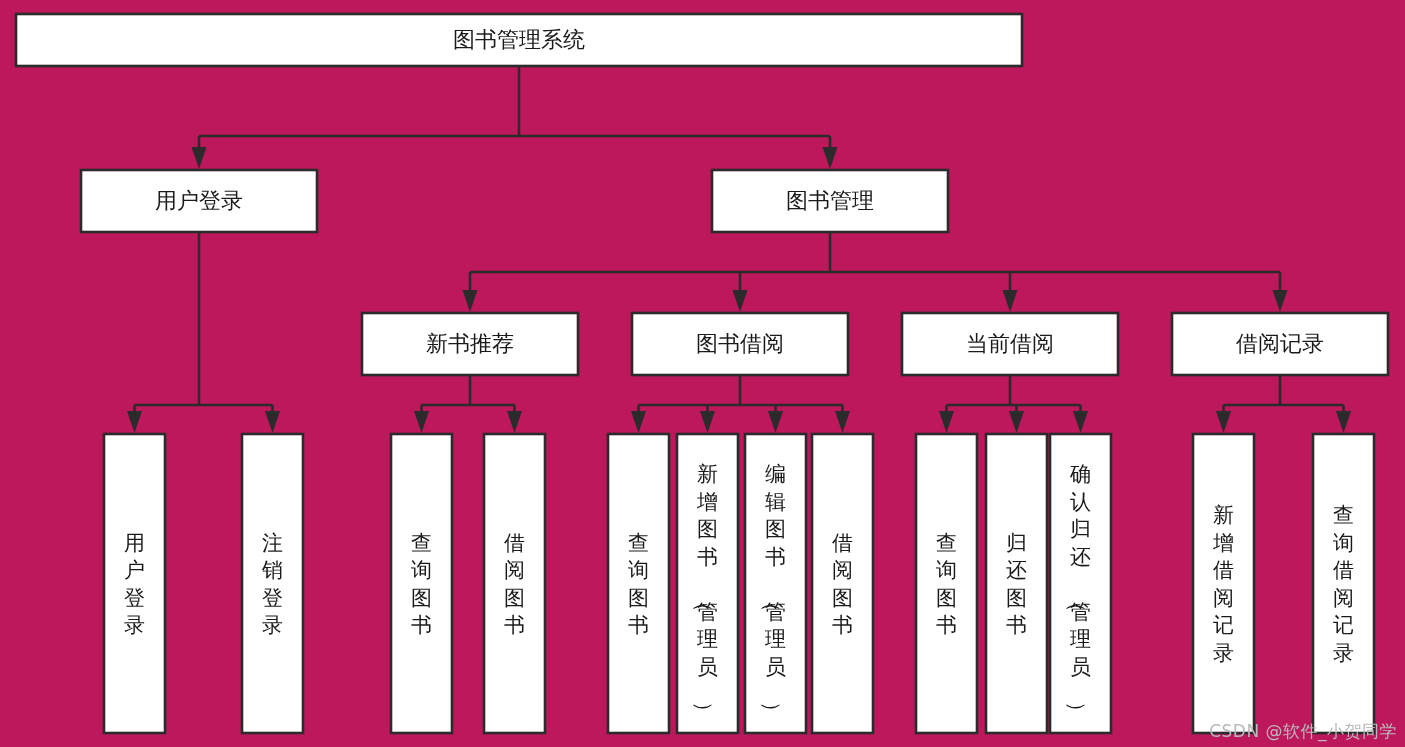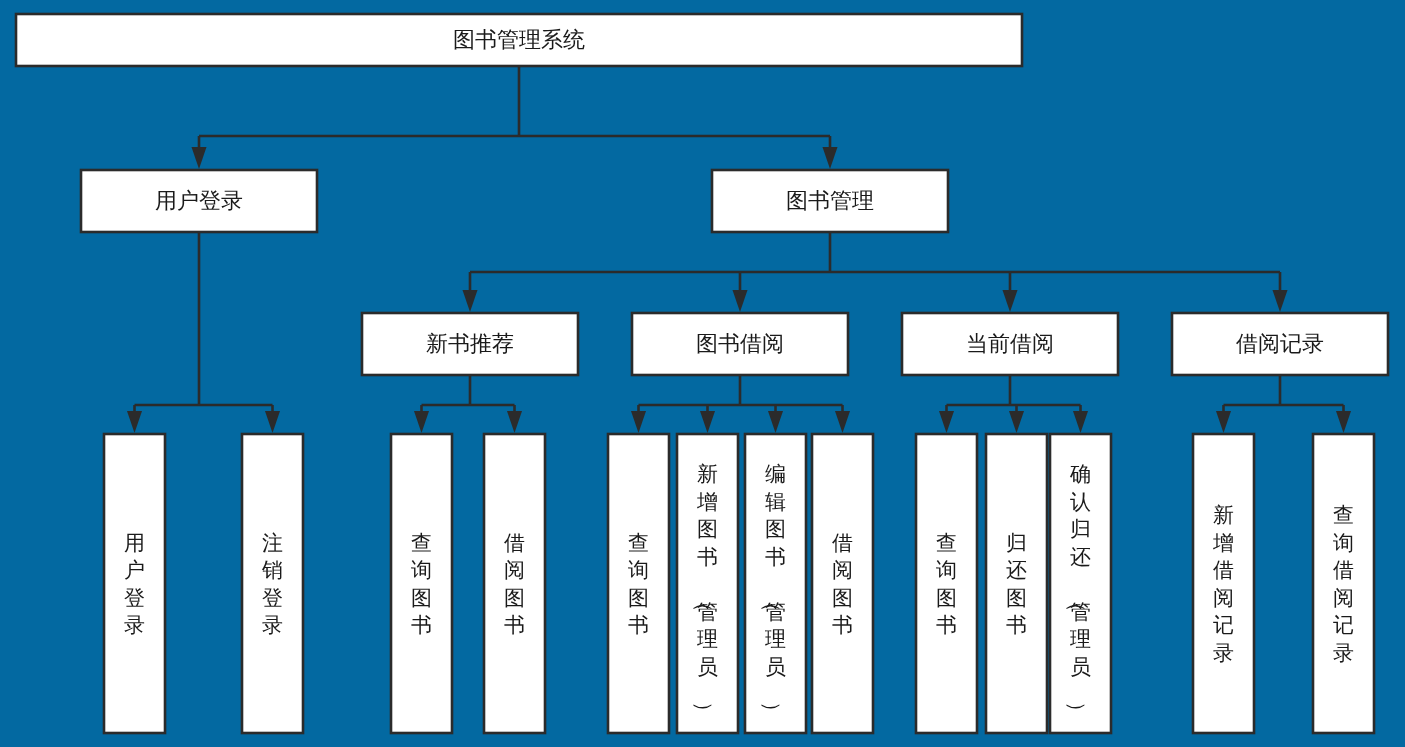--- a/index.html
+++ b/index.html
@@ -12,21 +12,21 @@
     font-family: "DejaVu Sans", "Liberation Sans", sans-serif;
     width: 1405px;
     height: 747px;
     overflow: hidden;
     position: relative;
   }
   #diagram-root {
     position: relative;
     width: 1405px;
     height: 747px;
-    background: #0369a1;
+    background: #be185d;
   }
   svg#tree-svg {
     position: absolute;
     left: 0;
     top: 0;
     width: 1405px;
     height: 747px;
     display: block;
   }
   .node-box {
@@ -219,13 +219,14 @@
         <g>
           <rect class="node-box" x="1193" y="434" width="61" height="299"></rect>
           <text class="node-label-v" x="1223.5" y="522.45"><tspan x="1223.5" dy="0">新</tspan><tspan x="1223.5" dy="27.5">增</tspan><tspan x="1223.5" dy="27.5">借</tspan><tspan x="1223.5" dy="27.5">阅</tspan><tspan x="1223.5" dy="27.5">记</tspan><tspan x="1223.5" dy="27.5">录</tspan></text>
         </g>
         <g>
           <rect class="node-box" x="1313" y="434" width="61" height="299"></rect>
           <text class="node-label-v" x="1343.5" y="522.45"><tspan x="1343.5" dy="0">查</tspan><tspan x="1343.5" dy="27.5">询</tspan><tspan x="1343.5" dy="27.5">借</tspan><tspan x="1343.5" dy="27.5">阅</tspan><tspan x="1343.5" dy="27.5">记</tspan><tspan x="1343.5" dy="27.5">录</tspan></text>
         </g>
       </g>
   </svg>
+  <div class="watermark-text">CSDN @软件_小贺同学</div>
 </div>
 
 </body></html>

